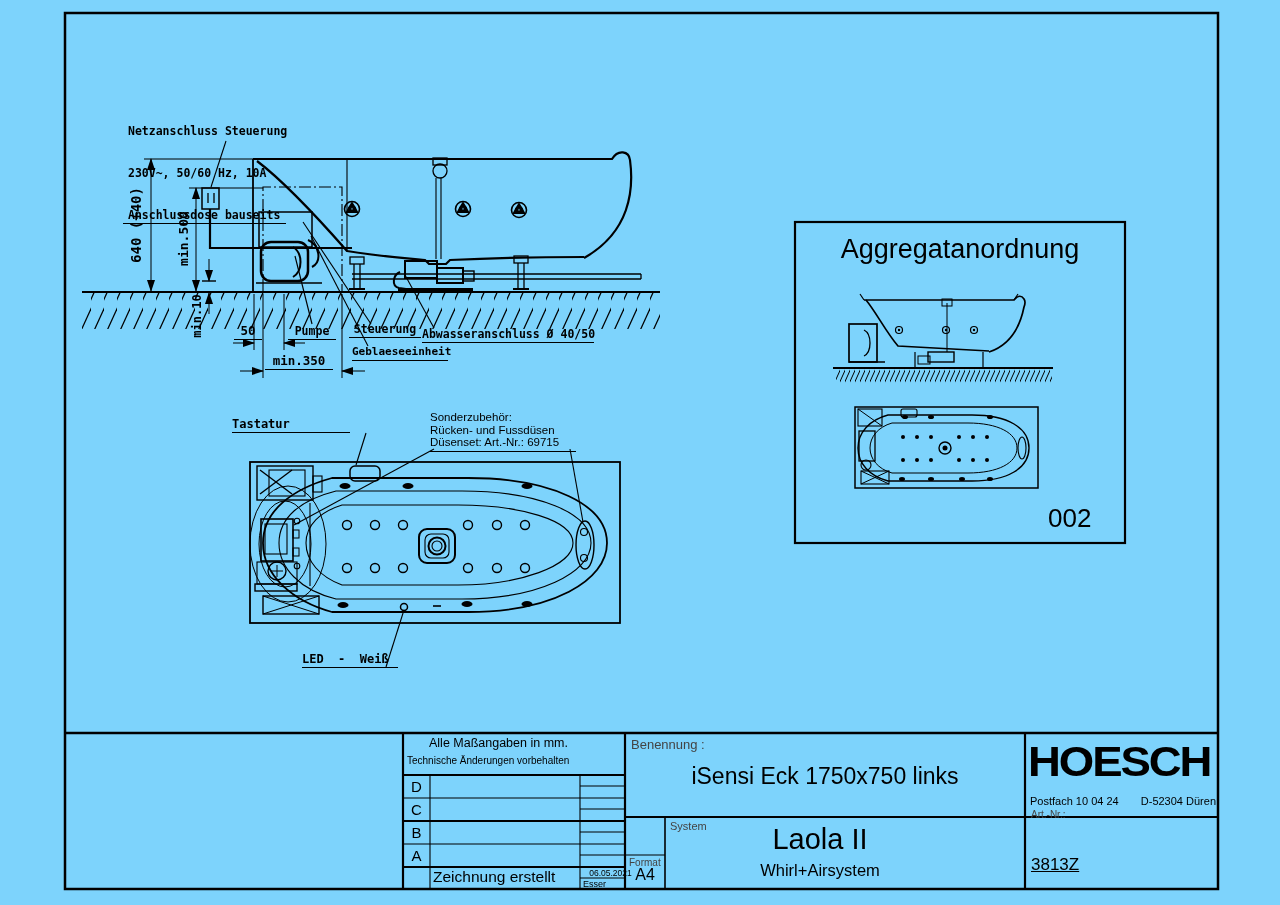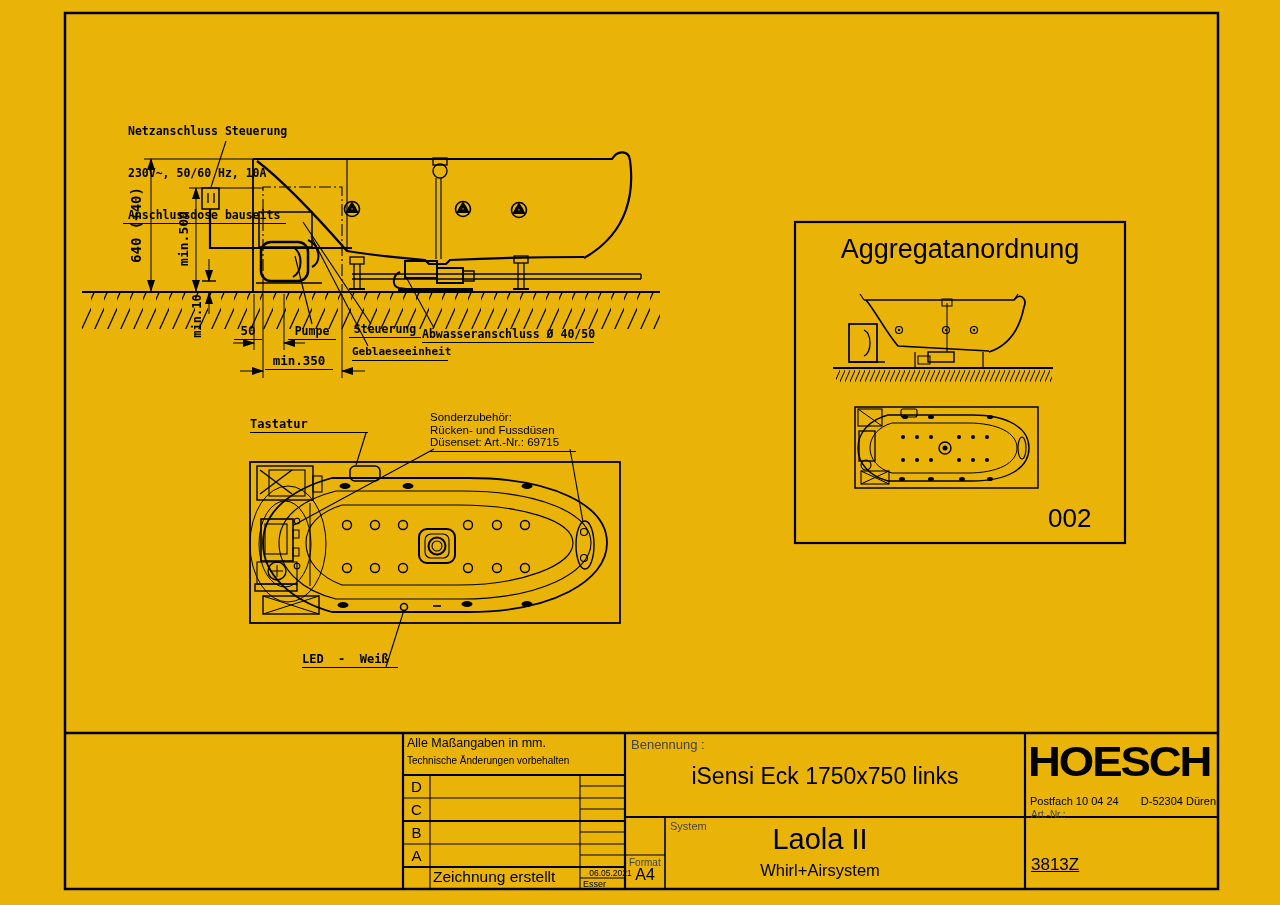--- a/index.html
+++ b/index.html
@@ -1,16 +1,16 @@
 <!DOCTYPE html>
 <html><head>
 <meta charset="utf-8">
 <style>
   html,body{margin:0;padding:0;background:#fff;}
-  #sheet{position:relative;width:1280px;height:905px;background:#eab308;overflow:hidden;
+  #sheet{position:relative;width:1280px;height:905px;background:#7dd3fc;overflow:hidden;
          font-family:"Liberation Sans",sans-serif;color:#000;}
   #linework{position:absolute;left:0;top:0;}
   .abs{position:absolute;}
   .cad{position:absolute;font:bold 11.5px/14px "DejaVu Sans Mono",monospace;color:#000;white-space:pre;}
   .cad.center{text-align:center;}
   .u{border-bottom:1.6px solid #000;padding-bottom:1px;}
   .vdim{position:absolute;text-align:center;font:bold 13px "DejaVu Sans Mono",monospace;transform:rotate(-90deg);white-space:nowrap;}
   .ari{position:absolute;font-family:"Liberation Sans",sans-serif;color:#000;}
   .small-lbl{font-size:10.5px;color:#444;}
   .ctr{text-align:center;}
@@ -317,32 +317,32 @@
   <div class="vdim" style="left:66px;top:217px;width:140px;font-size:14px;">640 (+40)</div>
   <div class="vdim" style="left:143px;top:231px;width:80px;">min.500</div>
   <div class="vdim" style="left:167px;top:309px;width:60px;font-size:12px;">min.10</div>
   <div class="cad center u" style="left:234px;top:324px;width:28px;font-size:12.5px;">50</div>
   <div class="cad center u" style="left:265px;top:354px;width:68px;font-size:12.5px;">min.350</div>
   <div class="cad center u" style="left:288px;top:324px;width:48px;">Pumpe</div>
   <div class="cad center u" style="left:349px;top:322px;width:72px;">Steuerung</div>
   <div class="cad center u" style="left:422px;top:327px;width:172px;font-size:11.5px;">Abwasseranschluss Ø 40/50</div>
   <div class="cad center u" style="left:352px;top:345px;width:96px;font-size:11px;">Geblaeseeinheit</div>
 
-  <div class="cad u" style="left:250px;top:417px;width:118px;font-size:12px;">Tastatur</div>
+  <div class="cad u" style="left:232px;top:417px;width:118px;font-size:12px;">Tastatur</div>
   <div class="sonder abs" style="left:430px;top:411px;width:146px;">
     <div>Sonderzubehör:</div>
     <div>Rücken- und Fussdüsen</div>
     <div>Düsenset: Art.-Nr.: 69715</div>
   </div>
   <div class="cad u" style="left:302px;top:652px;width:96px;font-size:12px;">LED  -  Weiß</div>
 
   <div class="ari ctr" style="left:810px;top:234px;width:300px;font-size:27px;">Aggregatanordnung</div>
   <div class="ari" style="left:1048px;top:503px;font-size:26px;">002</div>
 
-  <div class="ari" style="left:407px;top:736px;font-size:12.5px;">Alle Maßangaben in mm.</div>
+  <div class="ari" style="left:429px;top:736px;font-size:12.5px;">Alle Maßangaben in mm.</div>
   <div class="ari" style="left:407px;top:755px;font-size:10px;">Technische Änderungen vorbehalten</div>
   <div class="ari ctr" style="left:403px;top:775px;width:27px;height:23px;line-height:23px;font-size:15px;">D</div>
   <div class="ari ctr" style="left:403px;top:798px;width:27px;height:23px;line-height:23px;font-size:15px;">C</div>
   <div class="ari ctr" style="left:403px;top:821px;width:27px;height:23px;line-height:23px;font-size:15px;">B</div>
   <div class="ari ctr" style="left:403px;top:844px;width:27px;height:23px;line-height:23px;font-size:15px;">A</div>
   <div class="ari" style="left:433px;top:868px;font-size:15.5px;">Zeichnung erstellt</div>
   <div class="ari ctr" style="left:581px;top:868px;width:59px;font-size:8.5px;">06.05.2021</div>
   <div class="ari" style="left:583px;top:879px;width:43px;font-size:9px;">Esser</div>
   <div class="ari small-lbl" style="left:631px;top:737px;font-size:13px;">Benennung :</div>
   <div class="ari ctr" style="left:625px;top:763px;width:400px;font-size:23px;">iSensi Eck 1750x750 links</div>

